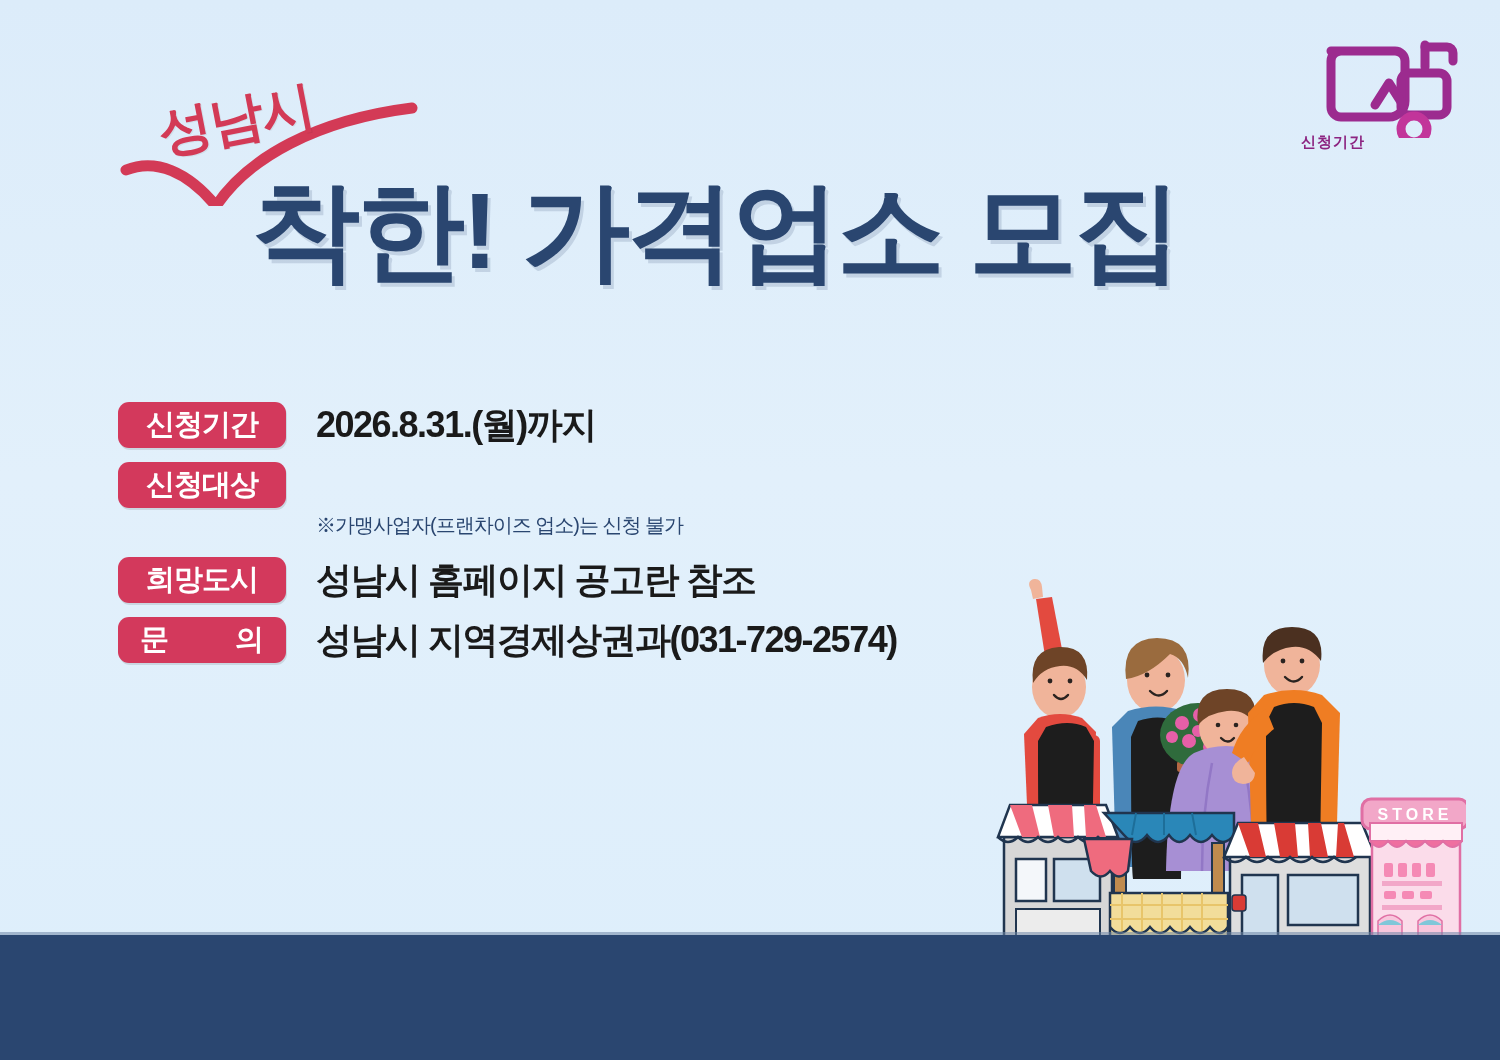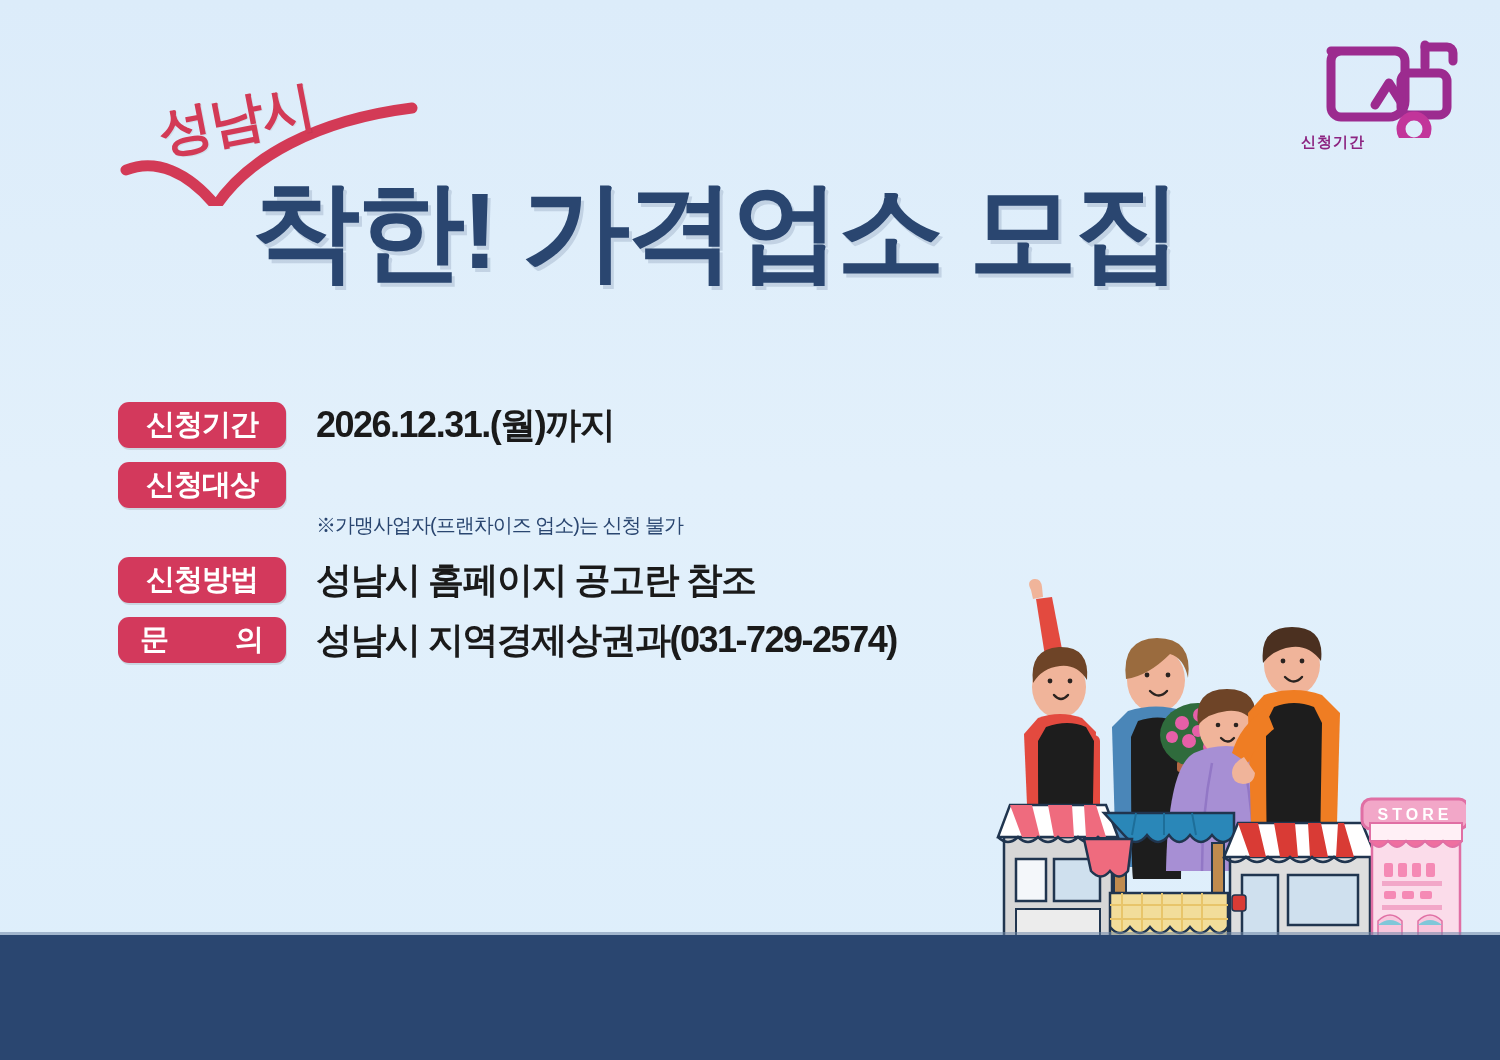--- a/index.html
+++ b/index.html
@@ -95,30 +95,30 @@
     <path d="M6 74 C36 62 68 76 96 110 C128 62 196 24 292 12" fill="none" stroke="#d33a56" stroke-width="11" stroke-linecap="round"></path>
   </svg>
   <div class="seongnam-script">성남시</div>
 
   <div class="main-title">착한! 가격업소 모집</div>
 
   <div class="info-list">
 
     <div class="info-row r1">
       <div class="badge">신청기간</div>
-      <div class="row-text">2026.12.31.(월)까지</div>
+      <div class="row-text">2026.8.31.(월)까지</div>
     </div>
 
     <div class="info-row r2">
       <div class="badge">신청대상</div>
     </div>
     <div class="sub-note r3">※가맹사업자(프랜차이즈 업소)는 신청 불가</div>
 
     <div class="info-row r4">
-      <div class="badge">신청방법</div>
+      <div class="badge">희망도시</div>
       <div class="row-text">성남시 홈페이지 공고란 참조</div>
     </div>
 
     <div class="info-row r5">
       <div class="badge spread">
         <span>문</span>
         <span>의</span>
       </div>
       <div class="row-text">성남시 지역경제상권과(031-729-2574)</div>
     </div>

